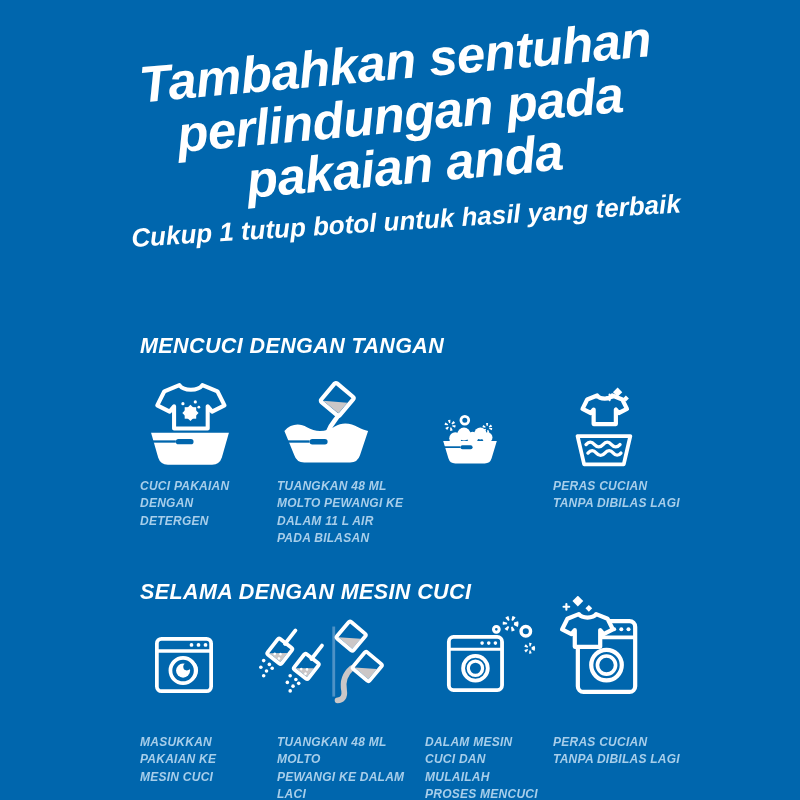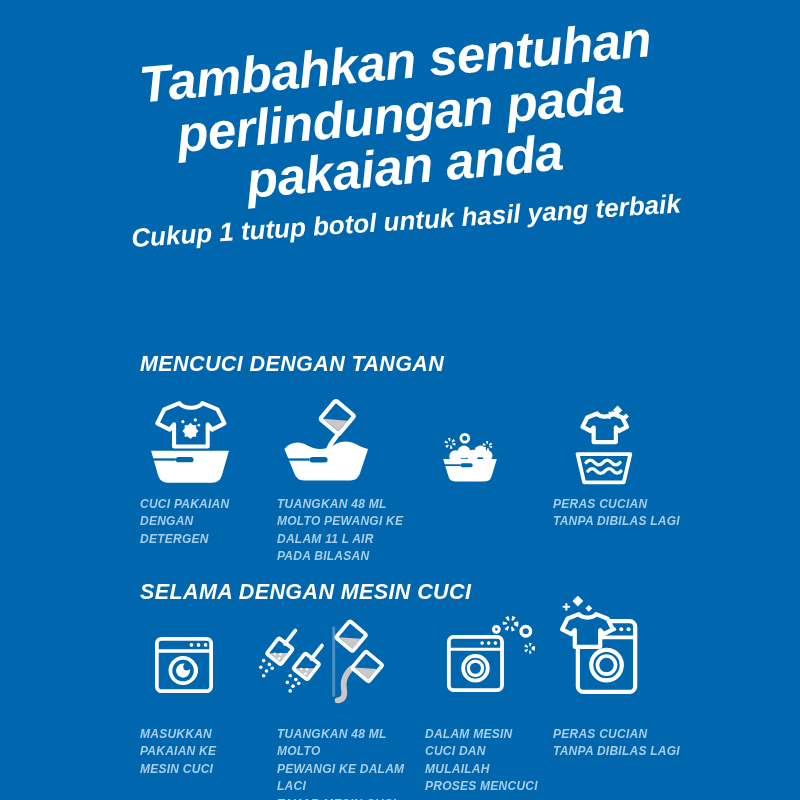--- a/index.html
+++ b/index.html
@@ -16,37 +16,37 @@
     transform:rotate(-5.2deg);margin:0;
   }
   .subtitle{
     position:absolute;top:206px;left:0;width:100%;
     text-align:center;color:#FFFFFF;
     font-size:26px;font-weight:bold;font-style:italic;
     white-space:pre-line;transform:rotate(-3.6deg) translateX(6px);margin:0;
   }
   
   .section{position:absolute;left:140px;width:556px;}
-  .section.hand{top:352px;}
+  .section.hand{top:334px;}
   .section.machine{top:580px;}
   .section-heading{
     margin:0;height:26px;color:#FFFFFF;
     font-size:21.5px;font-weight:bold;font-style:italic;letter-spacing:0.4px;
   }
   .steps{display:grid;grid-template-columns:137px 148px 128px 143px;}
   .icon-box{display:flex;align-items:flex-end;overflow:visible;}
   .section.hand .icon-box{height:110px;}
   .section.machine .icon-box{height:104px;}
   .caption{
     margin:0;color:#A7CEEA;
     font-size:12px;line-height:1.45;font-weight:bold;font-style:italic;
     letter-spacing:0.25px;white-space:pre-line;
   }
   .section.hand .caption{margin-top:8px;}
-  .section.machine .caption{margin-top:16px;}
+  .section.machine .caption{margin-top:24px;}
   
   .i1{margin-left:4px;}
   .i2{margin-left:2px;}
   .i3{margin-left:13px;margin-bottom:4px;}
   .i4{margin-left:17px;}
   .i5{margin-left:14px;margin-bottom:16px;}
   .i6{margin-left:-19px;}
   .i7{margin-left:21px;margin-bottom:16px;}
   .i8{margin-left:0;margin-bottom:14px;}
   svg{display:block;}

